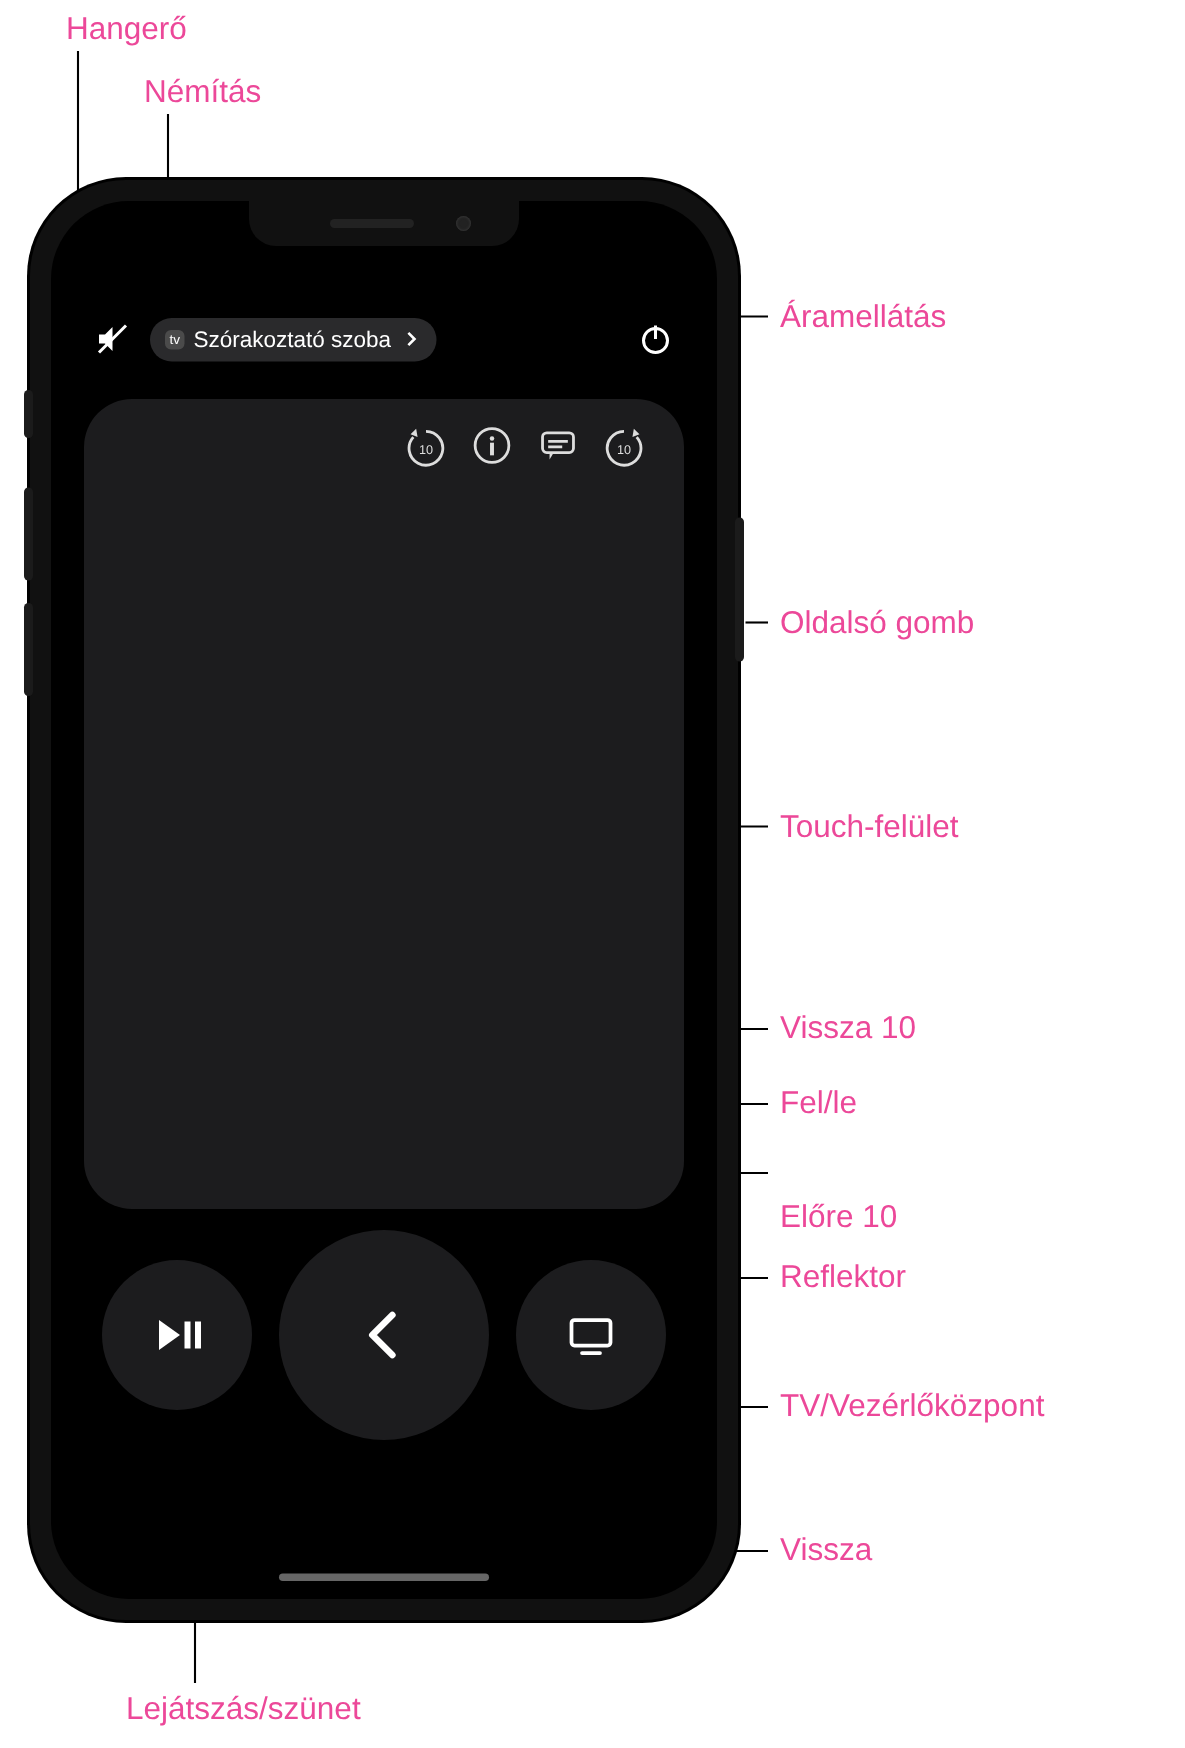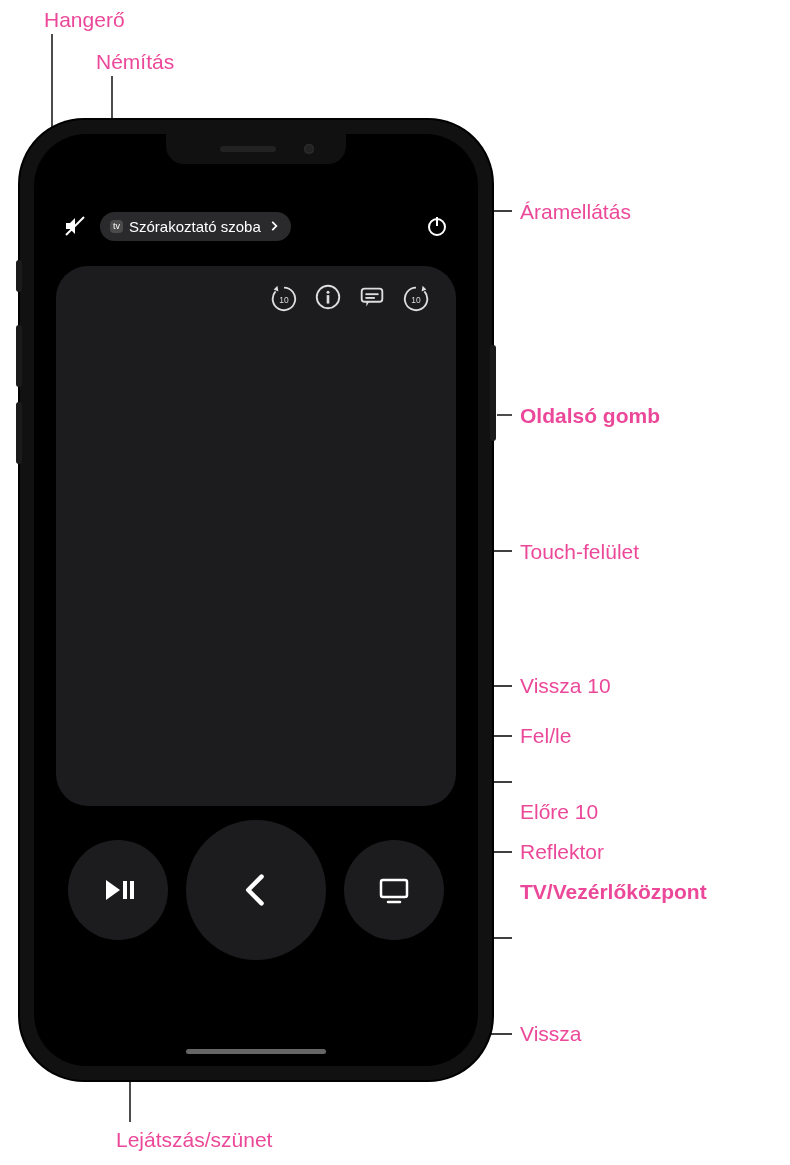--- a/index.html
+++ b/index.html
@@ -196,29 +196,29 @@
   .lines line { stroke:#000; stroke-width:1.4; }
 
   .skip-num { font-size:9px; fill:#ddd; }
 </style>
 </head>
 <body>
 
 <div class="callout left" style="left:44px; top:8px;">Hangerő</div>
 <div class="callout left" style="left:96px; top:50px;">Némítás</div>
 <div class="callout right" style="left:520px; top:200px;">Áramellátás</div>
-<div class="callout right" style="left:520px; top:404px;font-weight:bold;">Oldalsó gomb</div>
+<div class="callout right" style="left:520px; top:404px;">Oldalsó gomb</div>
 <div class="callout right" style="left:520px; top:540px;text-align:center;">Touch-felület</div>
 <div class="callout right" style="left:520px; top:674px;">Vissza 10</div>
 <div class="callout right" style="left:520px; top:724px;">Fel/le</div>
 <div class="callout right" style="left:520px; top:800px;">Előre 10</div>
 <div class="callout right" style="left:520px; top:840px;">Reflektor</div>
-<div class="callout right" style="left:520px; top:880px;font-weight:bold;">TV/Vezérlőközpont</div>
+<div class="callout right" style="left:520px; top:926px;">TV/Vezérlőközpont</div>
 <div class="callout right" style="left:520px; top:1022px;">Vissza</div>
-<div class="callout left" style="left:116px; top:1128px;">Lejátszás/szünet</div>
+<div class="callout left" style="left:84px; top:1128px;">Lejátszás/szünet</div>
 
 <svg class="lines" width="790" height="1165">
 
   <line x1="52" y1="34" x2="52" y2="360"></line>
   <line x1="28" y1="360" x2="52" y2="360"></line>
 
   <line x1="112" y1="76" x2="112" y2="198"></line>
 
   <line x1="435" y1="211" x2="512" y2="211"></line>
 

